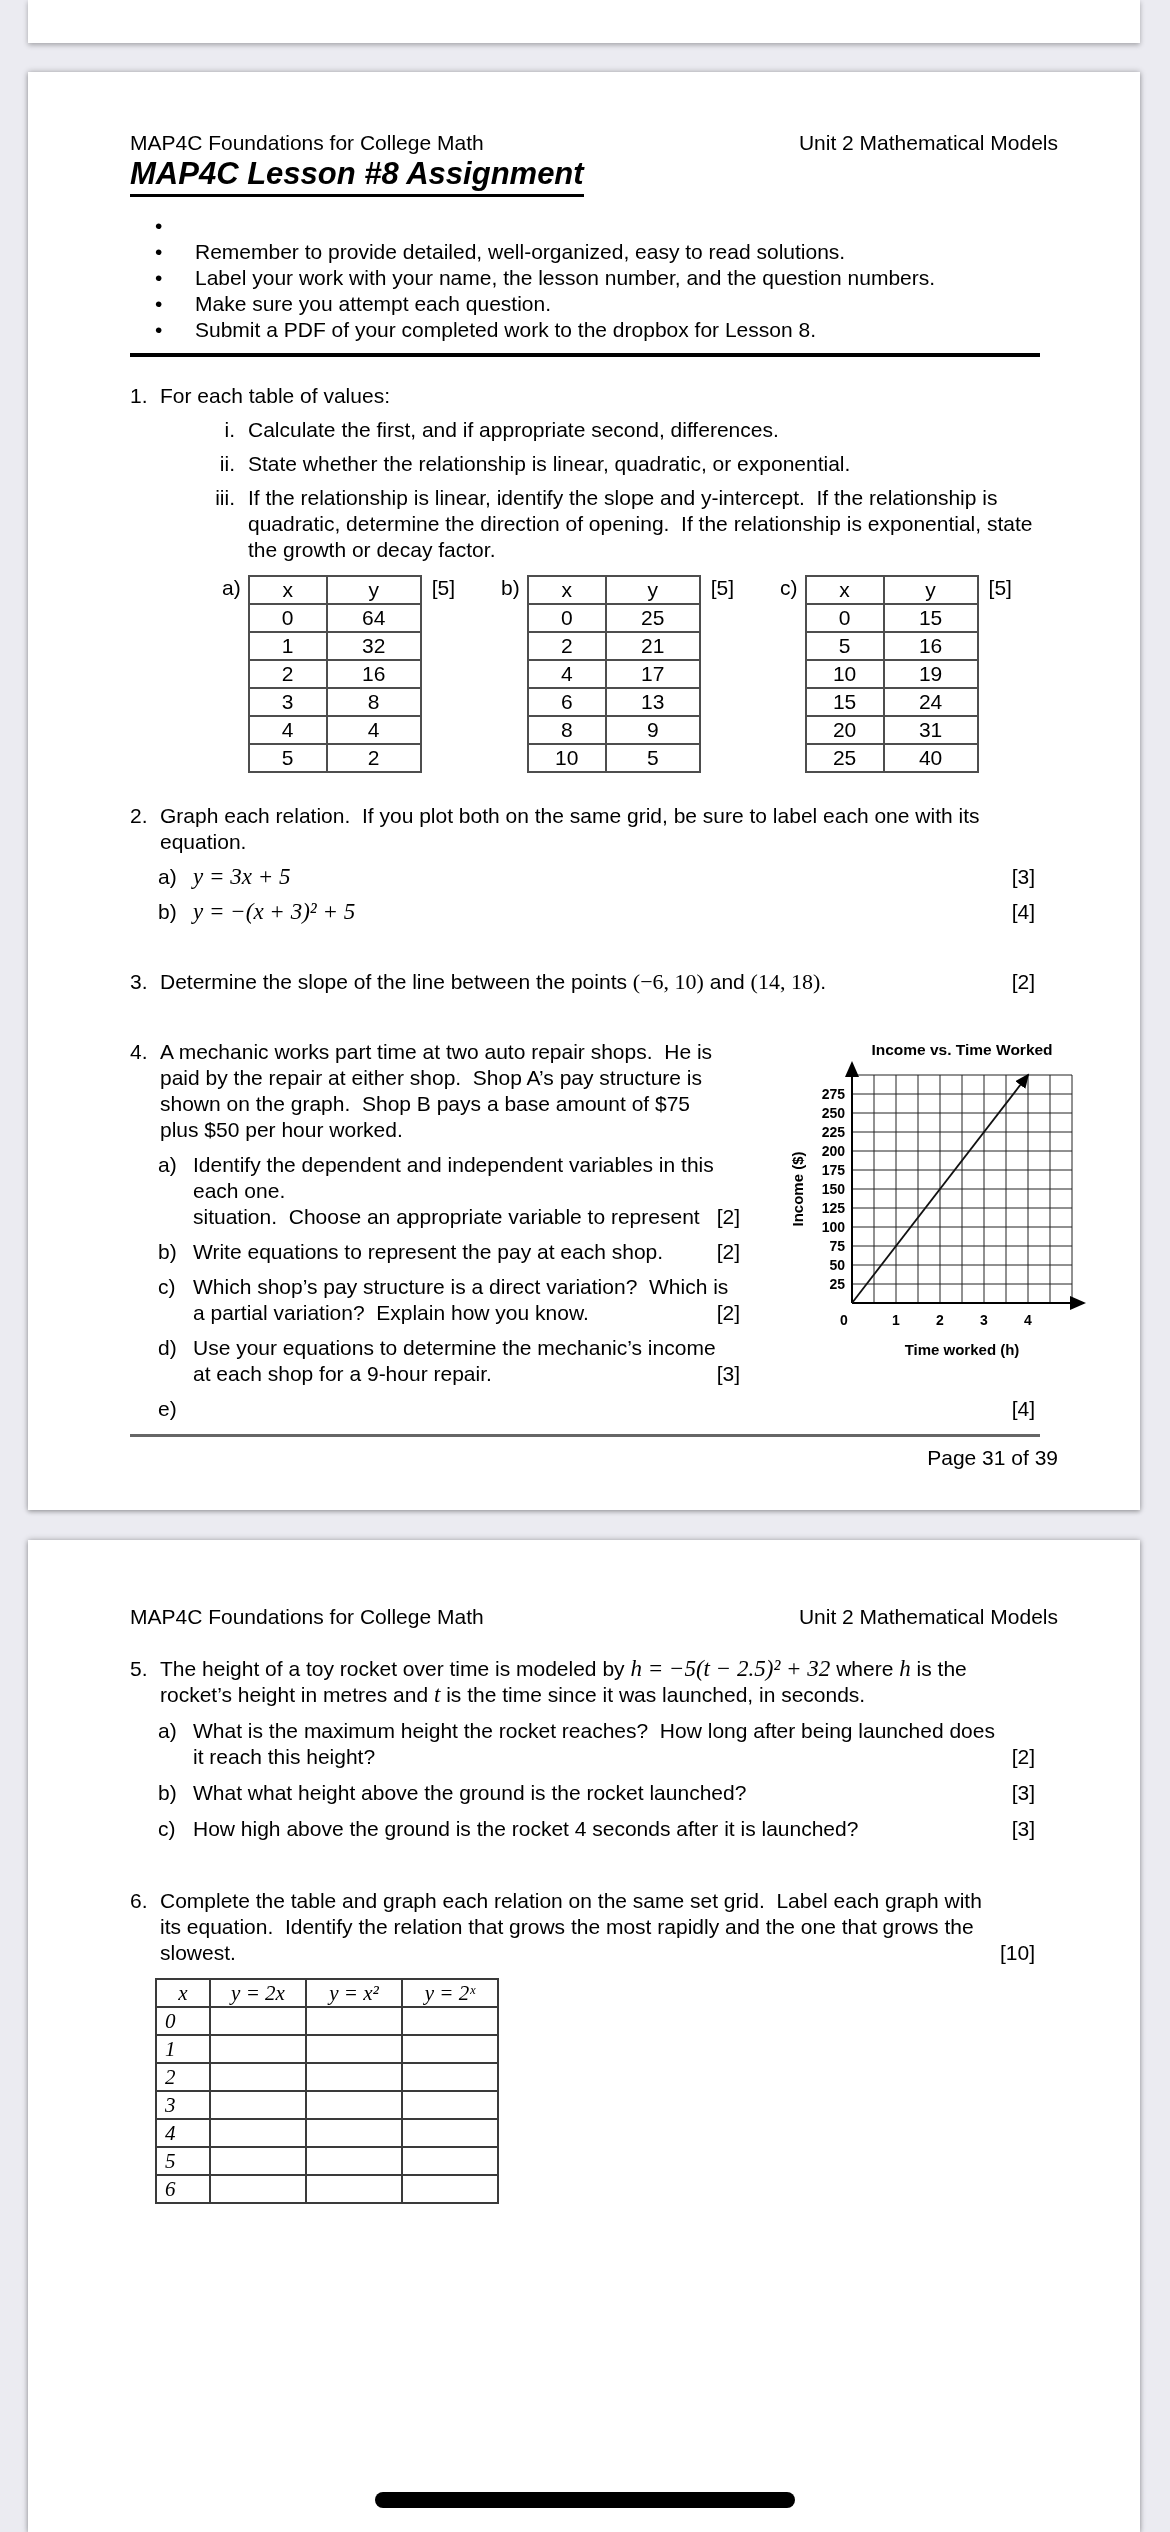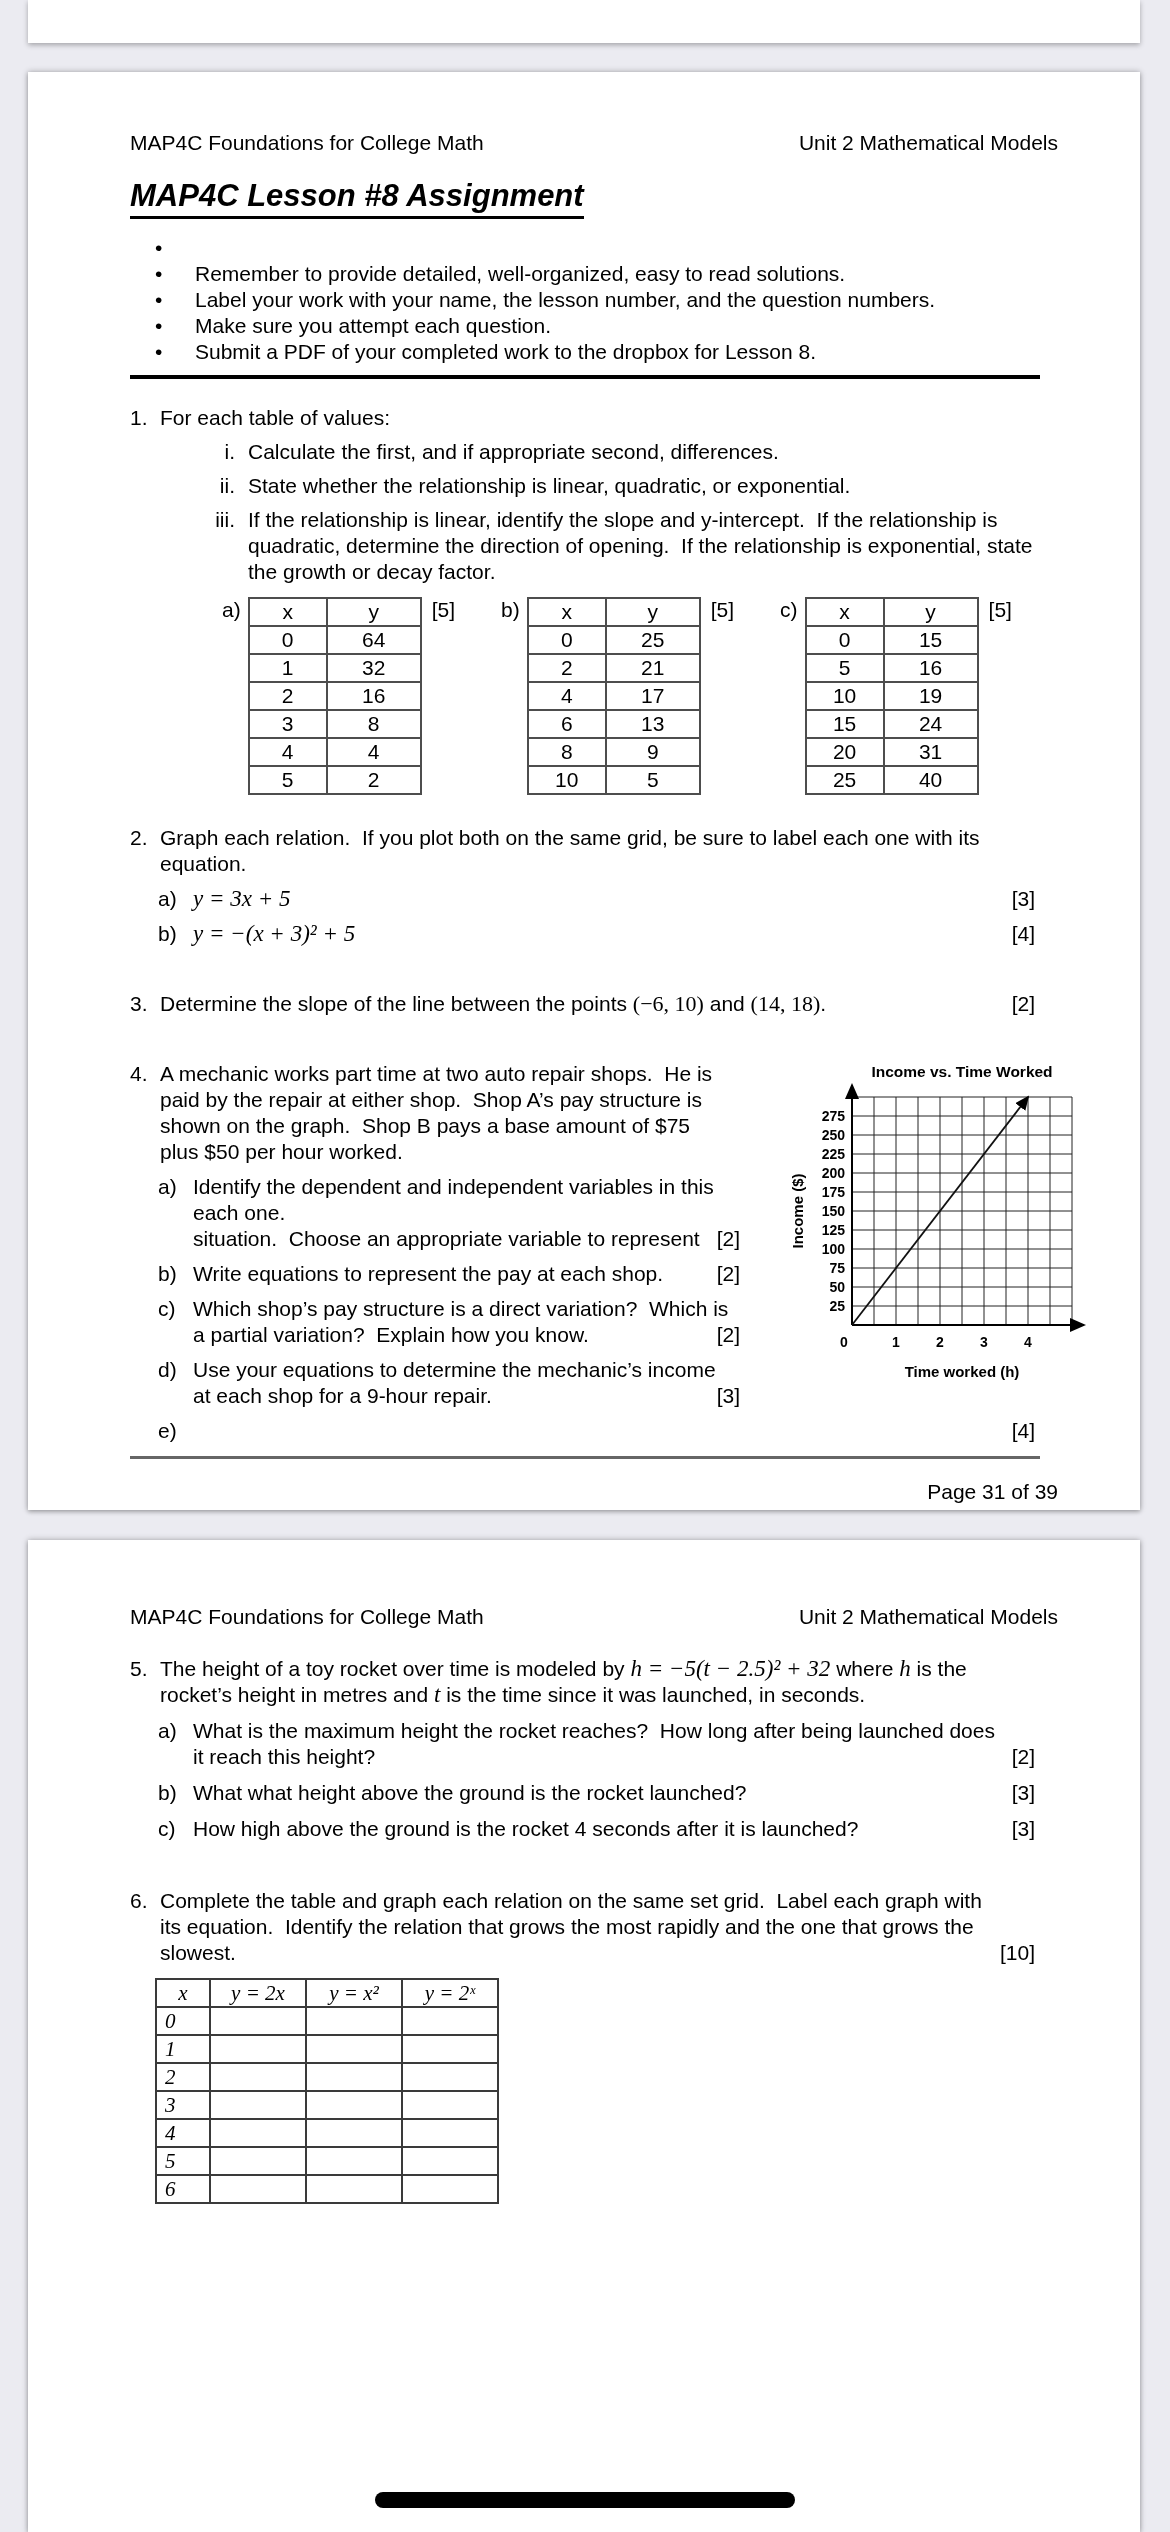--- a/index.html
+++ b/index.html
@@ -14,21 +14,21 @@
     box-shadow:0 2px 5px rgba(0,0,0,.30);}
   .page1{top:72px;height:1438px;}
   .page2{top:1540px;height:992px;}
   .content{padding:0 82px 0 102px;position:relative;}
 
   .pdf-header{display:flex;justify-content:space-between;font-size:21px;line-height:26px;}
   .p1 .pdf-header{padding-top:58px;}
   .p2 .pdf-header{padding-top:64px;}
 
   .doc-title{display:inline-block;font-size:31px;line-height:36px;font-weight:bold;font-style:italic;
-    border-bottom:3.5px solid #000;padding-bottom:2px;margin-top:22px;}
+    border-bottom:3.5px solid #000;padding-bottom:2px;}
 
   .pre{white-space:pre;}
   .bullets{margin-top:16px;}
   .bullet{display:flex;font-size:21px;line-height:26px;padding-left:25px;}
   .dot{width:40px;font-size:21px;}
   .rule1{border-top:4px solid #000;margin-top:10px;margin-right:18px;}
   .rule2{border-top:3px solid #666;margin-top:12px;margin-right:18px;}
 
   .q{font-size:21px;line-height:26px;}
   .qline{display:flex;position:relative;}
@@ -63,21 +63,21 @@
   .q4-left{width:610px;}
   .q4item{display:flex;position:relative;margin-top:9px;padding-left:28px;}
   .chart{position:absolute;left:658px;top:0;}
   .ct{font:bold 15.5px "Liberation Sans", sans-serif;}
   .cl{font:bold 15px "Liberation Sans", sans-serif;}
   .tk{font:bold 14px "Liberation Sans", sans-serif;}
   .g{stroke:#222;stroke-width:1;}
   .ax{stroke:#000;stroke-width:2;}
   .ser{stroke:#111;stroke-width:1.8;fill:none;}
 
-  .footer{text-align:right;font-size:21px;line-height:26px;margin-top:20px;}
+  .footer{text-align:right;font-size:21px;line-height:26px;margin-top:8px;}
 
   .q5{margin-top:26px;}
   .q5 .qline{margin-top:0;}
   .q5item{display:flex;position:relative;margin-top:10px;padding-left:28px;}
   .q6{margin-top:46px;}
   .t6wrap{margin-top:12px;margin-left:25px;}
   .t6{border-collapse:collapse;font-family:"Liberation Serif", serif;font-style:italic;font-size:21px;}
   .t6 th,.t6 td{border:2px solid #3a3a3a;height:26px;padding:0;font-weight:normal;text-align:center;}
   .t6 .h0,.t6 .c0{width:44px;}
   .t6 .h1,.t6 .c1{width:94px;}

